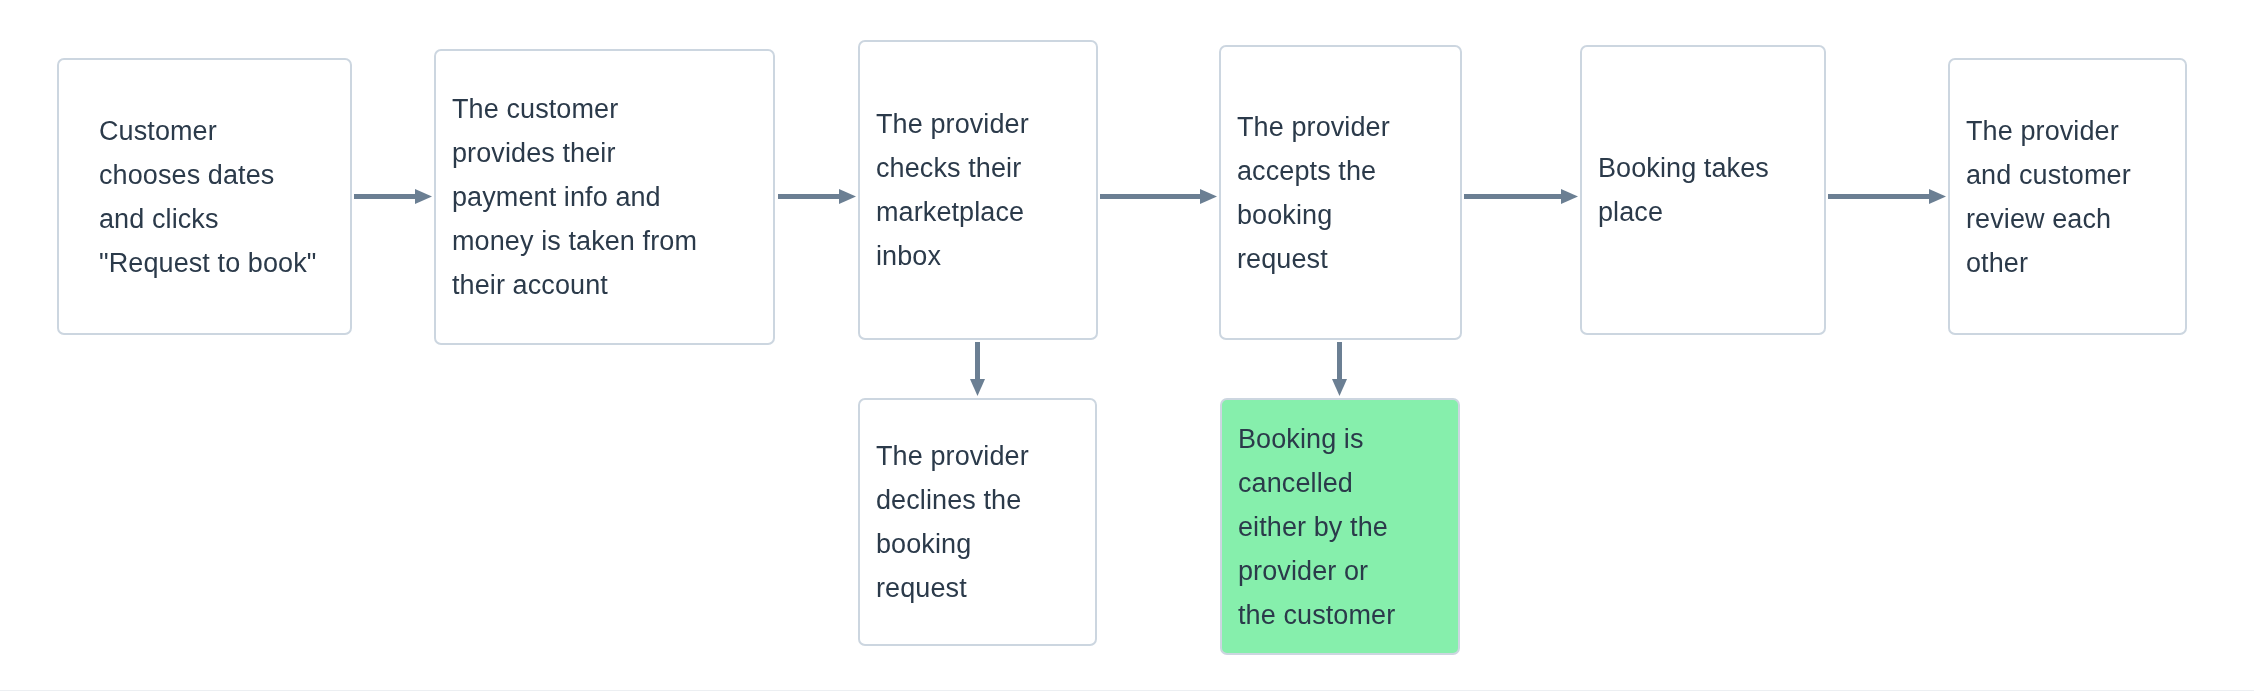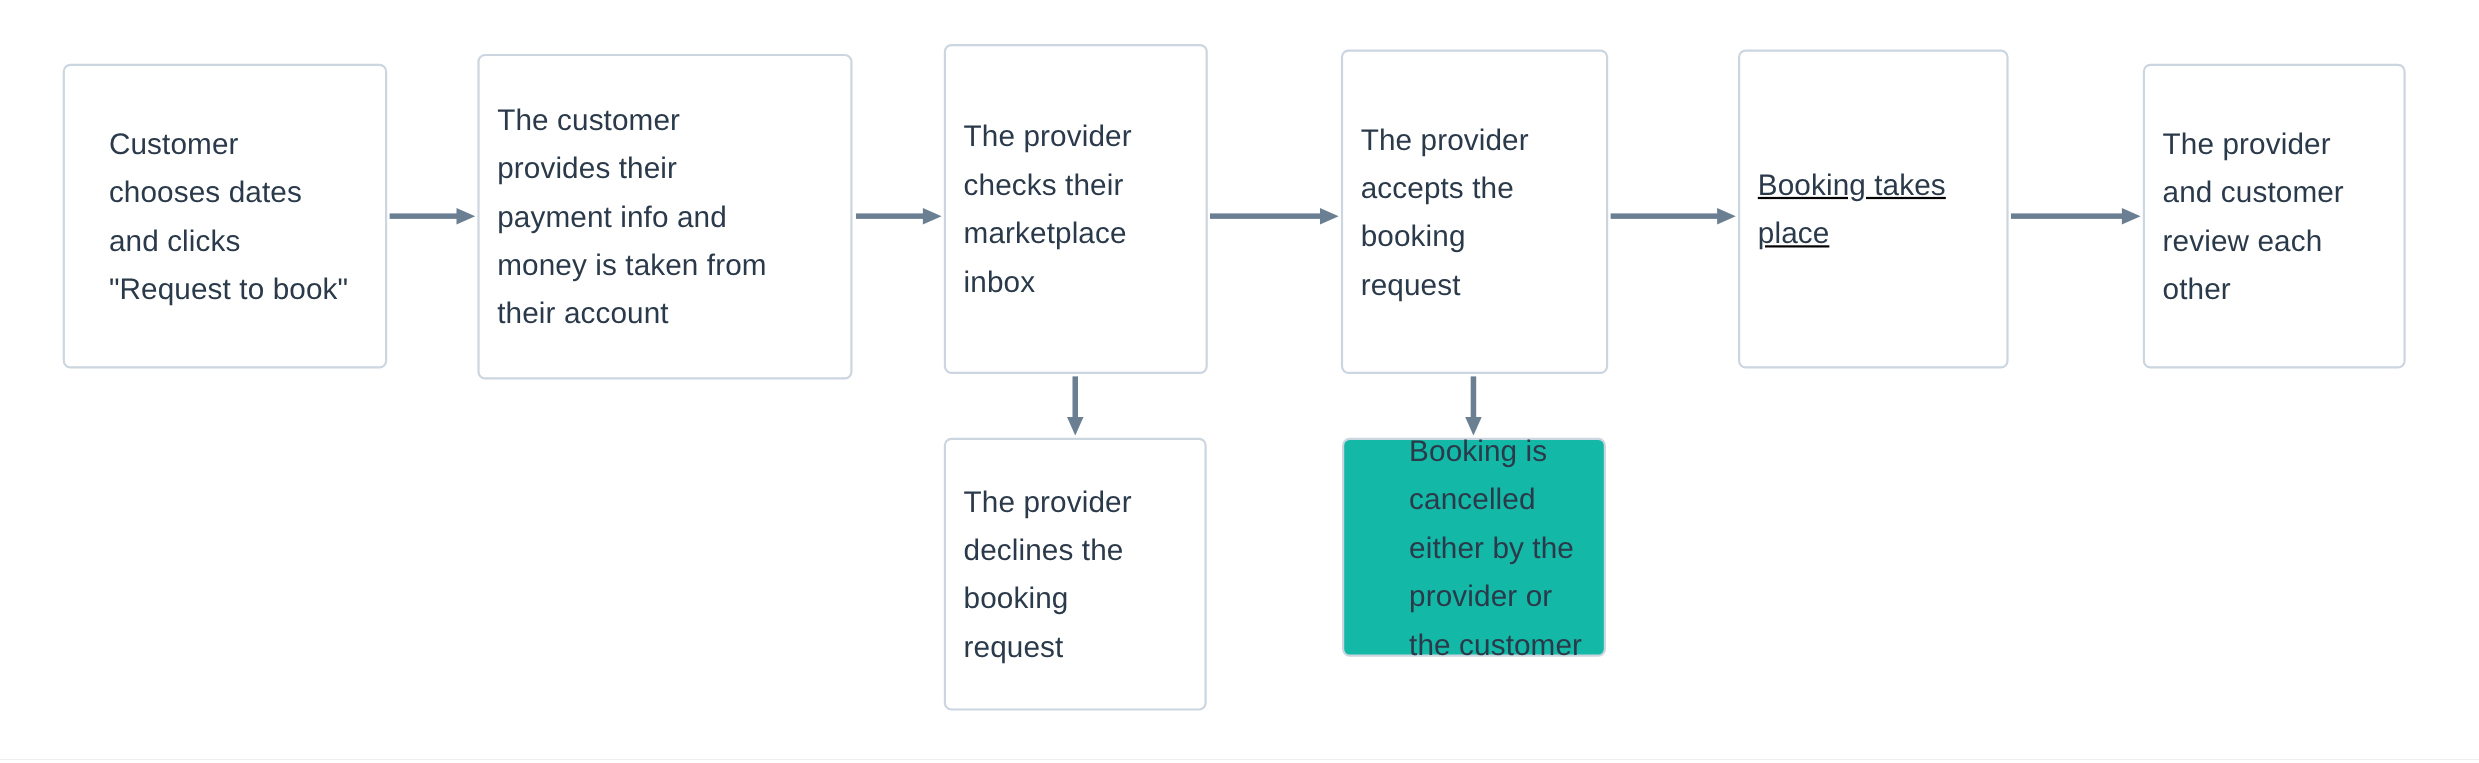--- a/index.html
+++ b/index.html
@@ -112,36 +112,36 @@
 checks their
 marketplace
 inbox</span>
     </div>
     <div class="node" style="left: 1219px; top: 45px; width: 243px; height: 295px; border-color: rgb(204, 214, 224); background: rgb(255, 255, 255);">
       <span class="node-label" style="color: rgb(43, 58, 74);">The provider
 accepts the
 booking
 request</span>
     </div>
-    <div class="node" style="left: 1580px; top: 45px; width: 246px; height: 290px; border-color: rgb(204, 214, 224); background: rgb(255, 255, 255); text-decoration: underline;">
+    <div class="node" style="left: 1580px; top: 45px; width: 246px; height: 290px; border-color: rgb(204, 214, 224); background: rgb(255, 255, 255);">
       <span class="node-label" style="color: rgb(43, 58, 74);">Booking takes
 place</span>
     </div>
     <div class="node" style="left: 1948px; top: 58px; width: 239px; height: 277px; border-color: rgb(204, 214, 224); background: rgb(255, 255, 255);">
       <span class="node-label" style="color: rgb(43, 58, 74);">The provider
 and customer
 review each
 other</span>
     </div>
     <div class="node" style="left: 858px; top: 398px; width: 239px; height: 248px; border-color: rgb(204, 214, 224); background: rgb(255, 255, 255);">
       <span class="node-label" style="color: rgb(43, 58, 74);">The provider
 declines the
 booking
 request</span>
     </div>
-    <div class="node" style="left: 1220px; top: 398px; width: 240px; height: 199px; border-color: rgb(204, 214, 224); background: #14b8a6; padding-left: 43px;">
+    <div class="node" style="left: 1220px; top: 398px; width: 240px; height: 257px; border-color: rgb(204, 214, 224); background: #86efac;">
       <span class="node-label" style="color: rgb(43, 58, 74);">Booking is
 cancelled
 either by the
 provider or
 the customer</span>
     </div>
   </div>
 
 </body></html>

